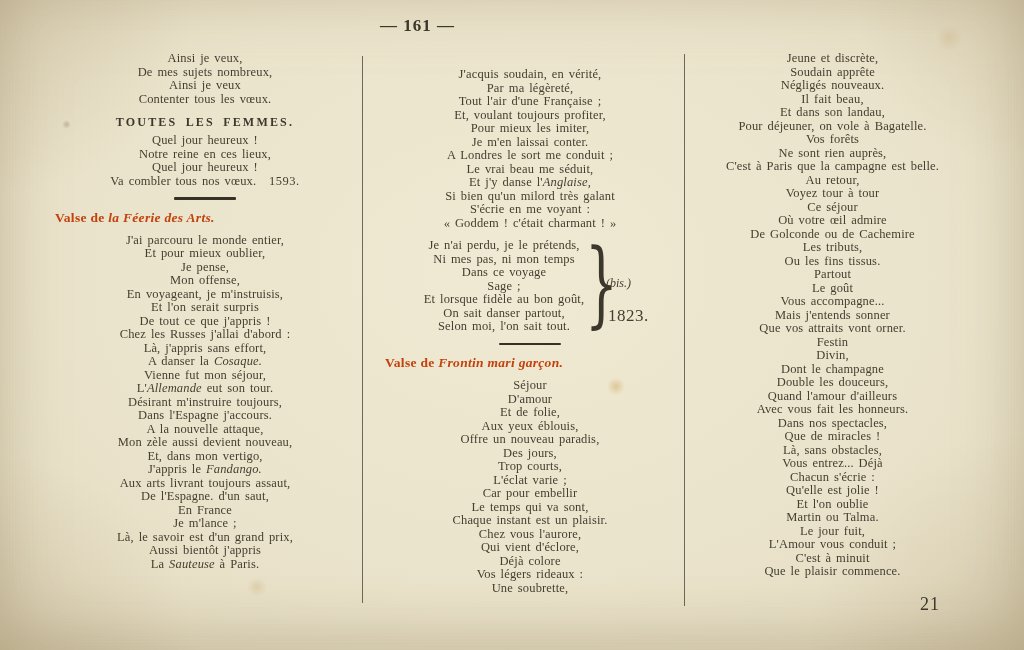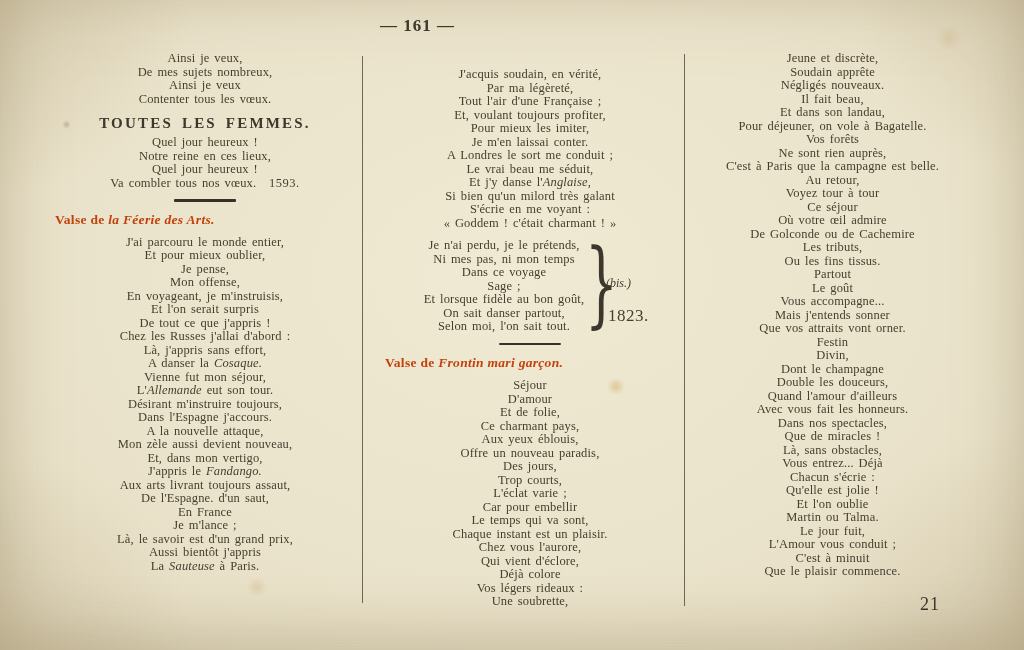--- a/index.html
+++ b/index.html
@@ -45,21 +45,21 @@
   #divider1{left:362px;top:56px;height:547px;}
   #divider2{left:684px;top:54px;height:552px;}
 
   .verse-line{
     text-align:center;font-size:12.5px;line-height:13.5px;
     letter-spacing:0.15px;word-spacing:1.6px;white-space:nowrap;
   }
   .stanza{margin:0 0 9px 0;}
   .stanza.braced{position:relative;padding-right:52px;}
   .caps-heading{
-    text-align:center;font-size:15px;font-weight:bold;
+    text-align:center;font-size:12px;font-weight:bold;
     letter-spacing:2.2px;word-spacing:3px;margin:4px 0 4px 0;color:#3c382b;
   }
   .song-title{
     text-align:left;font-size:13.5px;font-weight:bold;
     letter-spacing:0.3px;margin:4px 0 8px 0;color:#c2410c;white-space:nowrap;
   }
   .song-title em, .verse-line em{font-style:italic;}
   .rule-divider{
     width:62px;height:2.5px;background:#353126;margin:8px auto 10px auto;border-radius:1px;
   }
@@ -154,21 +154,20 @@
       <span class="brace-mark">}</span>
       <span class="bis-label">(bis.)</span>
       <span class="brace-year">1823.</span>
     </div>
     <div class="rule-divider"></div>
     <div class="song-title">Valse de <em>Frontin mari garçon.</em></div>
     <div class="stanza">
       <div class="verse-line">Séjour</div>
       <div class="verse-line">D'amour</div>
       <div class="verse-line">Et de folie,</div>
-      <div class="verse-line">Ce charmant pays,</div>
       <div class="verse-line">Aux yeux éblouis,</div>
       <div class="verse-line">Offre un nouveau paradis,</div>
       <div class="verse-line">Des jours,</div>
       <div class="verse-line">Trop courts,</div>
       <div class="verse-line">L'éclat varie ;</div>
       <div class="verse-line">Car pour embellir</div>
       <div class="verse-line">Le temps qui va sont,</div>
       <div class="verse-line">Chaque instant est un plaisir.</div>
       <div class="verse-line">Chez vous l'aurore,</div>
       <div class="verse-line">Qui vient d'éclore,</div>

